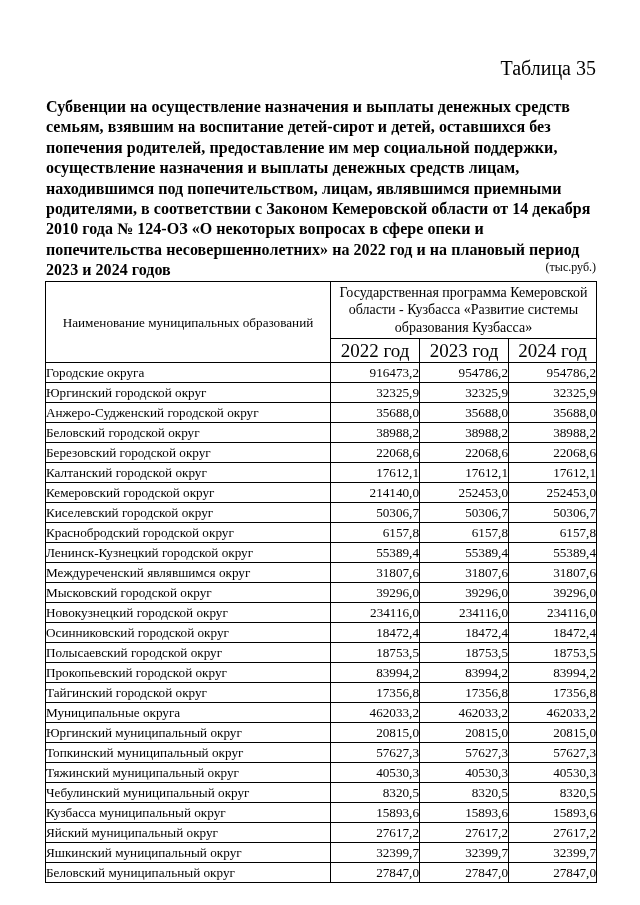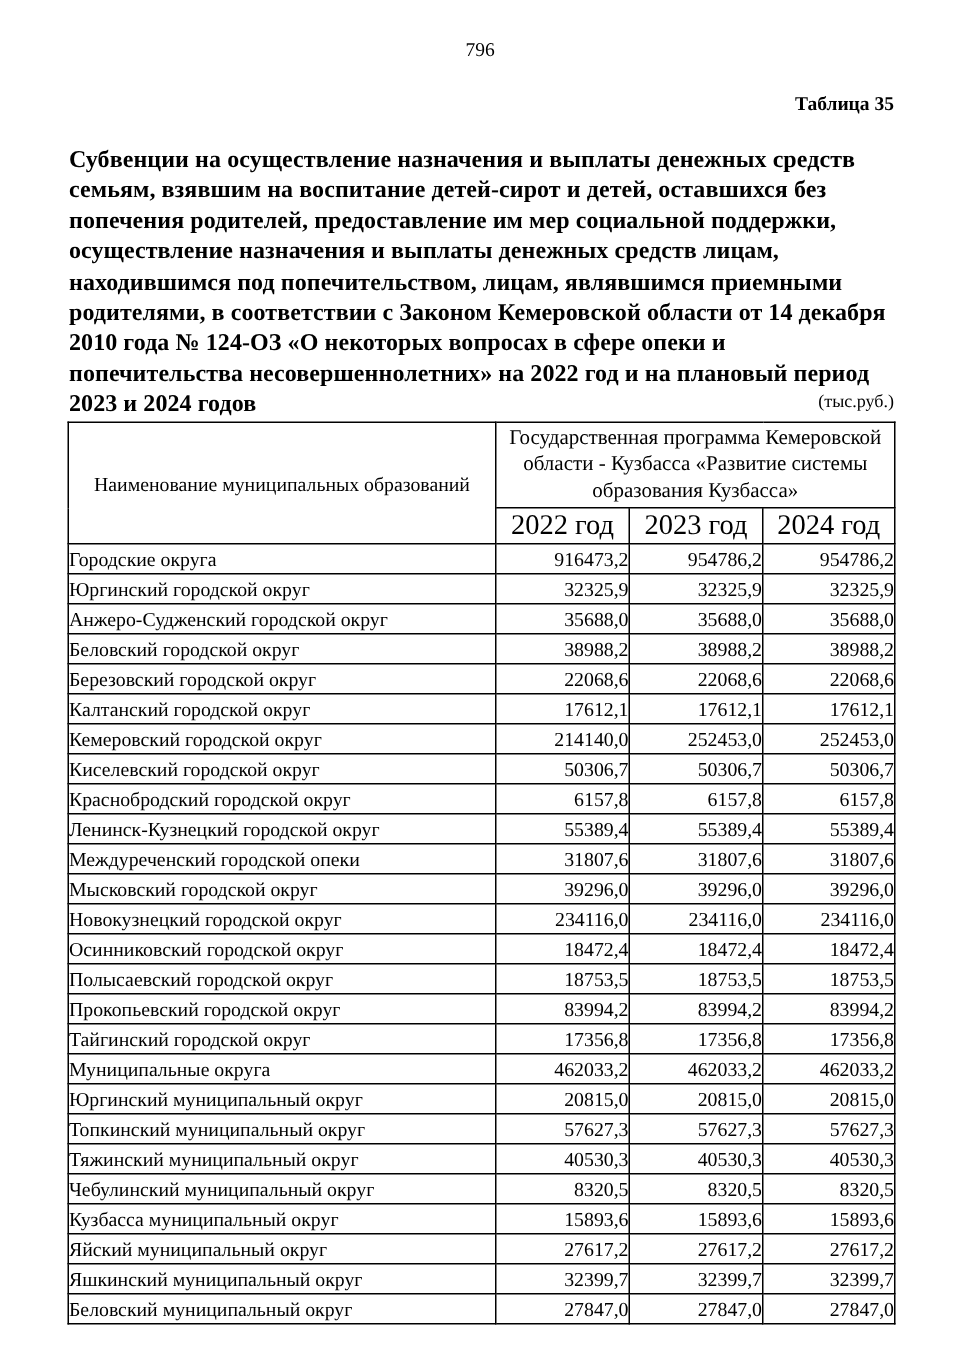--- a/index.html
+++ b/index.html
@@ -27,23 +27,22 @@
     left: 0;
     width: 640px;
     text-align: center;
     font-size: 13px;
     line-height: 15px;
   }
   .table-label {
     position: absolute;
     top: 60px;
     right: 44px;
-    font-size: 13px;
-    line-height: 17px;
-    font-weight: bold;
+    font-size: 20px;
+    line-height: 17px;
   }
   .doc-title {
     position: absolute;
     top: 97px;
     left: 46px;
     width: 548px;
     text-align: left;
     font-size: 16px;
     font-weight: bold;
     line-height: 20.4px;
@@ -120,21 +119,20 @@
   }
   tr.group td {
     font-weight: normal;
   }
 </style>
 </head>
 <body>
 
 <div class="page">
 
-  <div class="page-number">796</div>
 
   <div class="table-label">Таблица 35</div>
 
   <div class="doc-title">Субвенции на осуществление назначения и выплаты денежных средств семьям, взявшим на воспитание детей-сирот и детей, оставшихся без попечения родителей, предоставление им мер социальной поддержки, осуществление назначения и выплаты денежных средств лицам, находившимся под попечительством, лицам, являвшимся приемными родителями, в соответствии с Законом Кемеровской области от 14 декабря 2010 года № 124-ОЗ «О некоторых вопросах в сфере опеки и попечительства несовершеннолетних» на 2022 год и на плановый период 2023 и 2024 годов</div>
 
   <div class="units">(тыс.руб.)</div>
 
   <div class="tbl-wrap">
     <table class="fin">
       <colgroup>
@@ -209,21 +207,21 @@
             <td class="val">6157,8</td>
             <td class="val">6157,8</td>
           </tr>
           <tr>
             <td class="nm">Ленинск-Кузнецкий городской округ</td>
             <td class="val">55389,4</td>
             <td class="val">55389,4</td>
             <td class="val">55389,4</td>
           </tr>
           <tr>
-            <td class="nm">Междуреченский городской опеки</td>
+            <td class="nm">Междуреченский являвшимся округ</td>
             <td class="val">31807,6</td>
             <td class="val">31807,6</td>
             <td class="val">31807,6</td>
           </tr>
           <tr>
             <td class="nm">Мысковский городской округ</td>
             <td class="val">39296,0</td>
             <td class="val">39296,0</td>
             <td class="val">39296,0</td>
           </tr>

